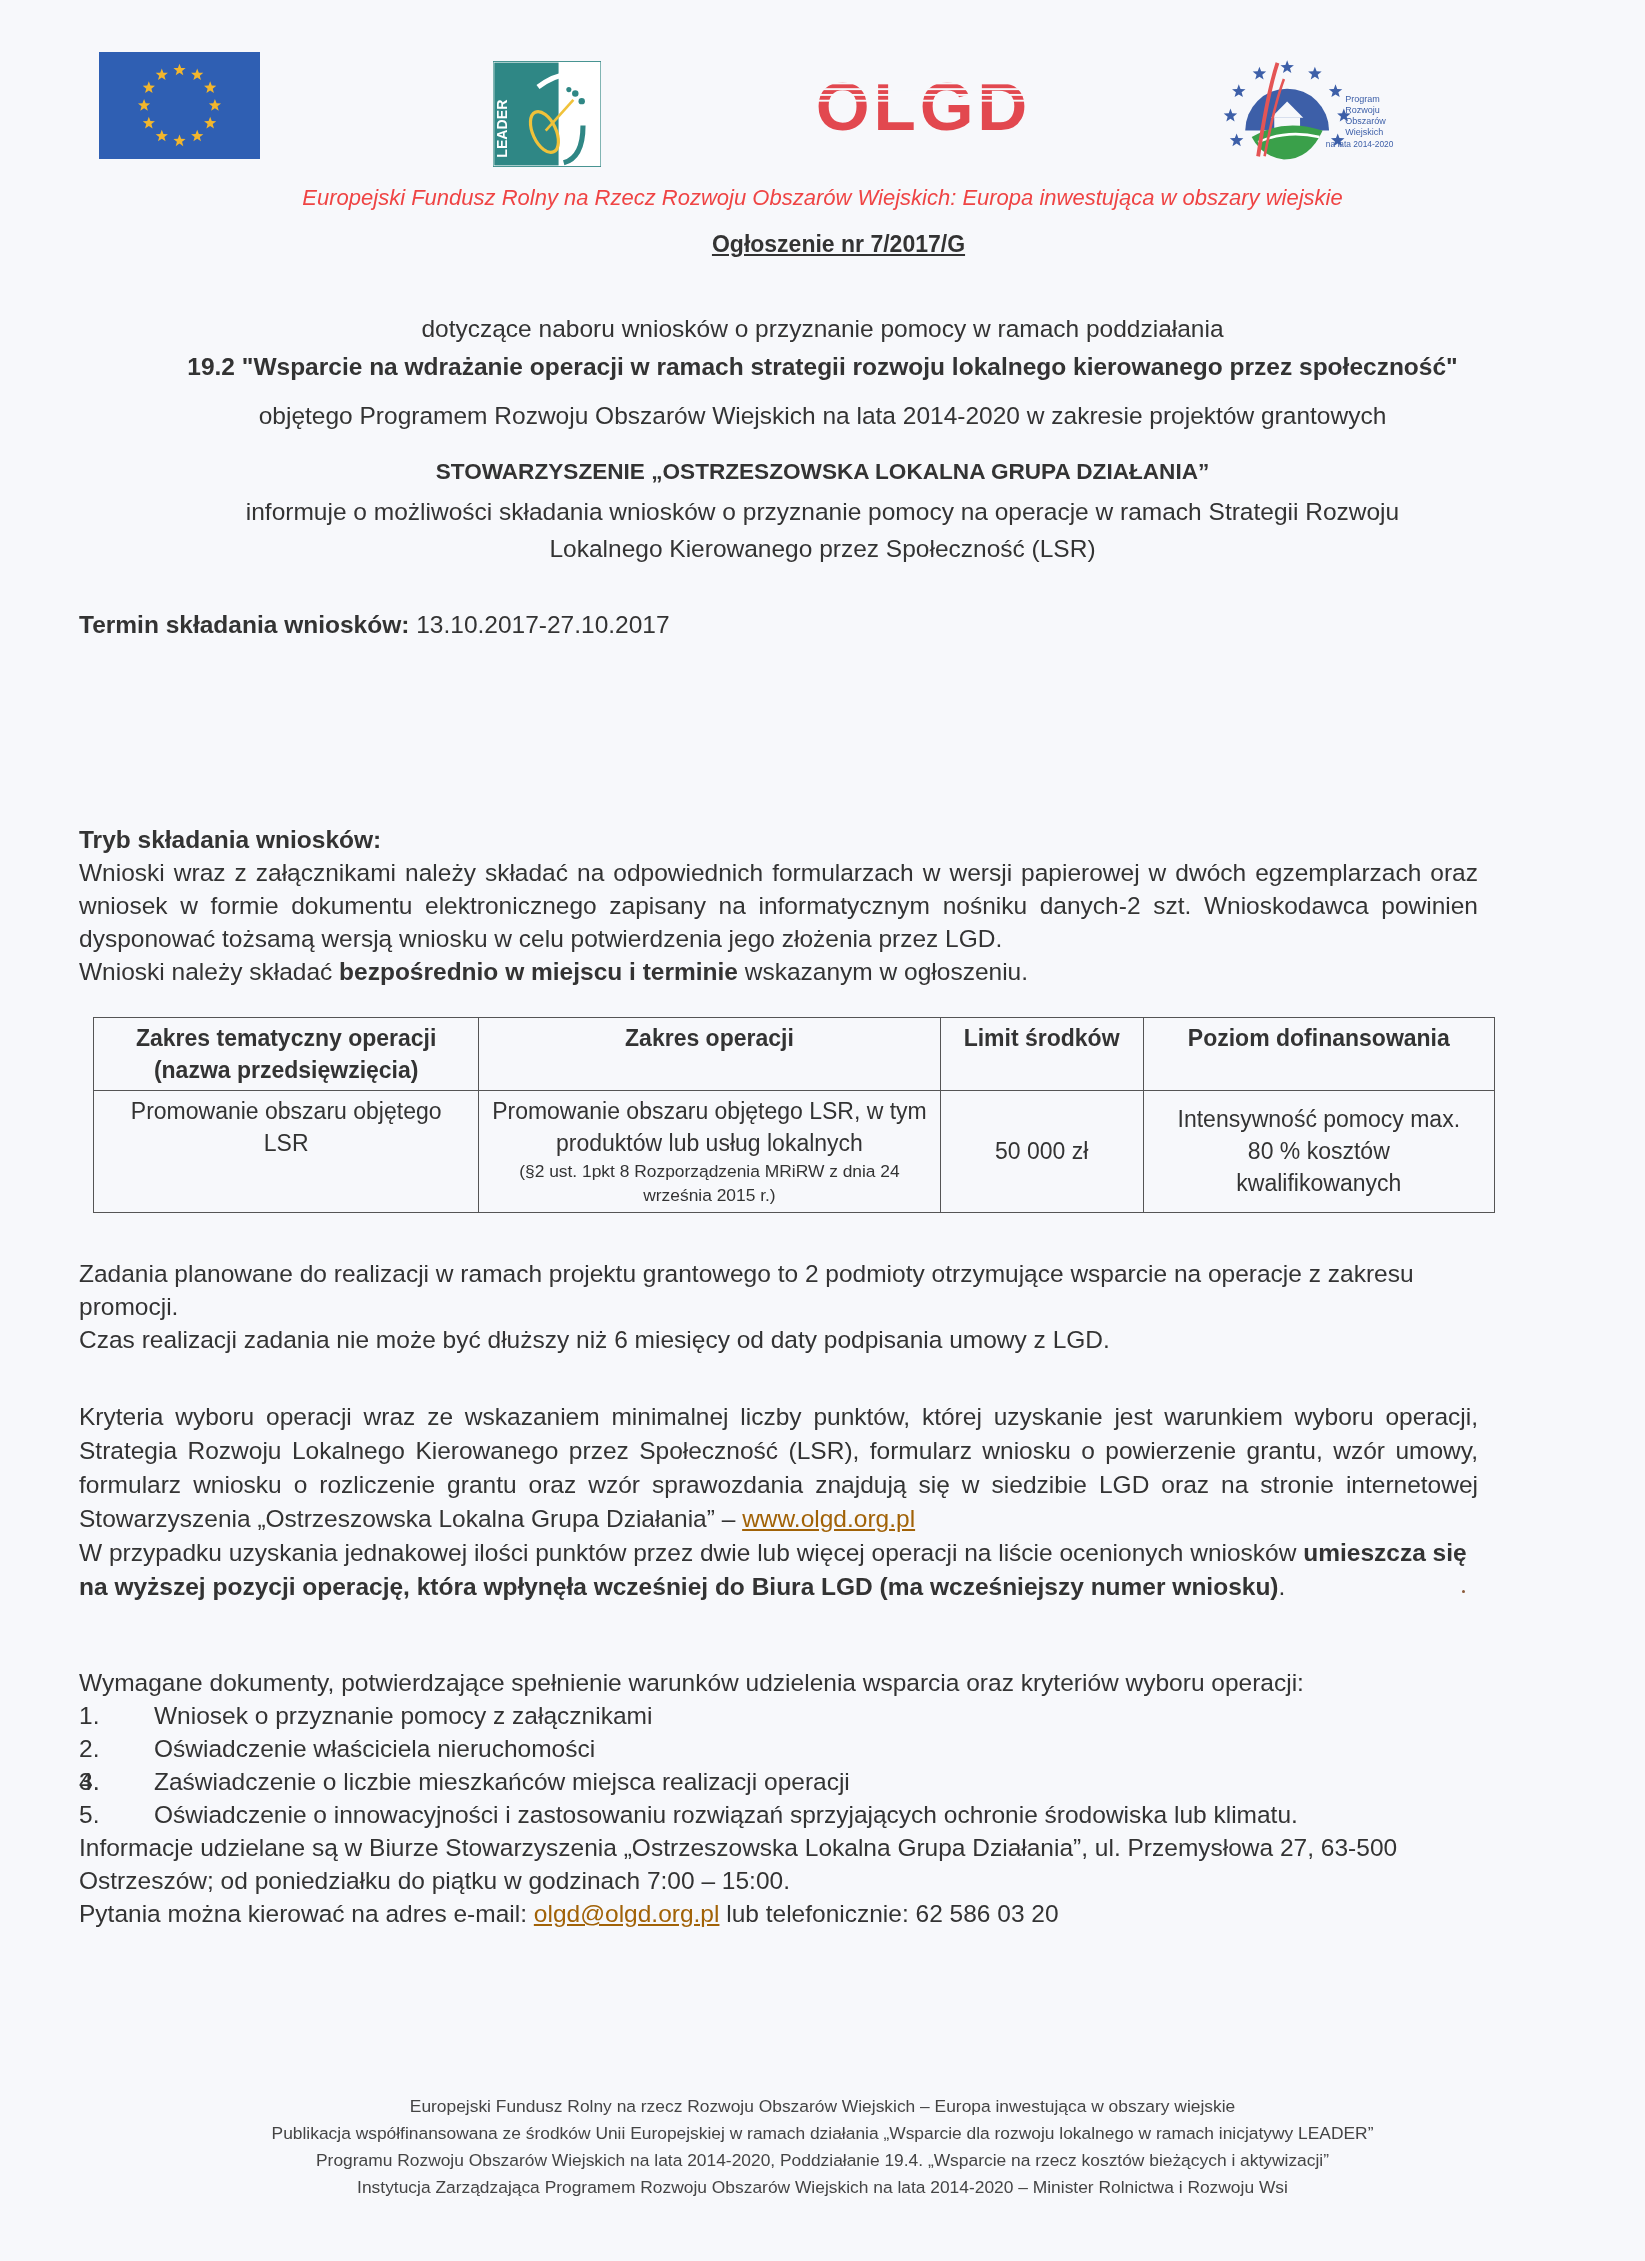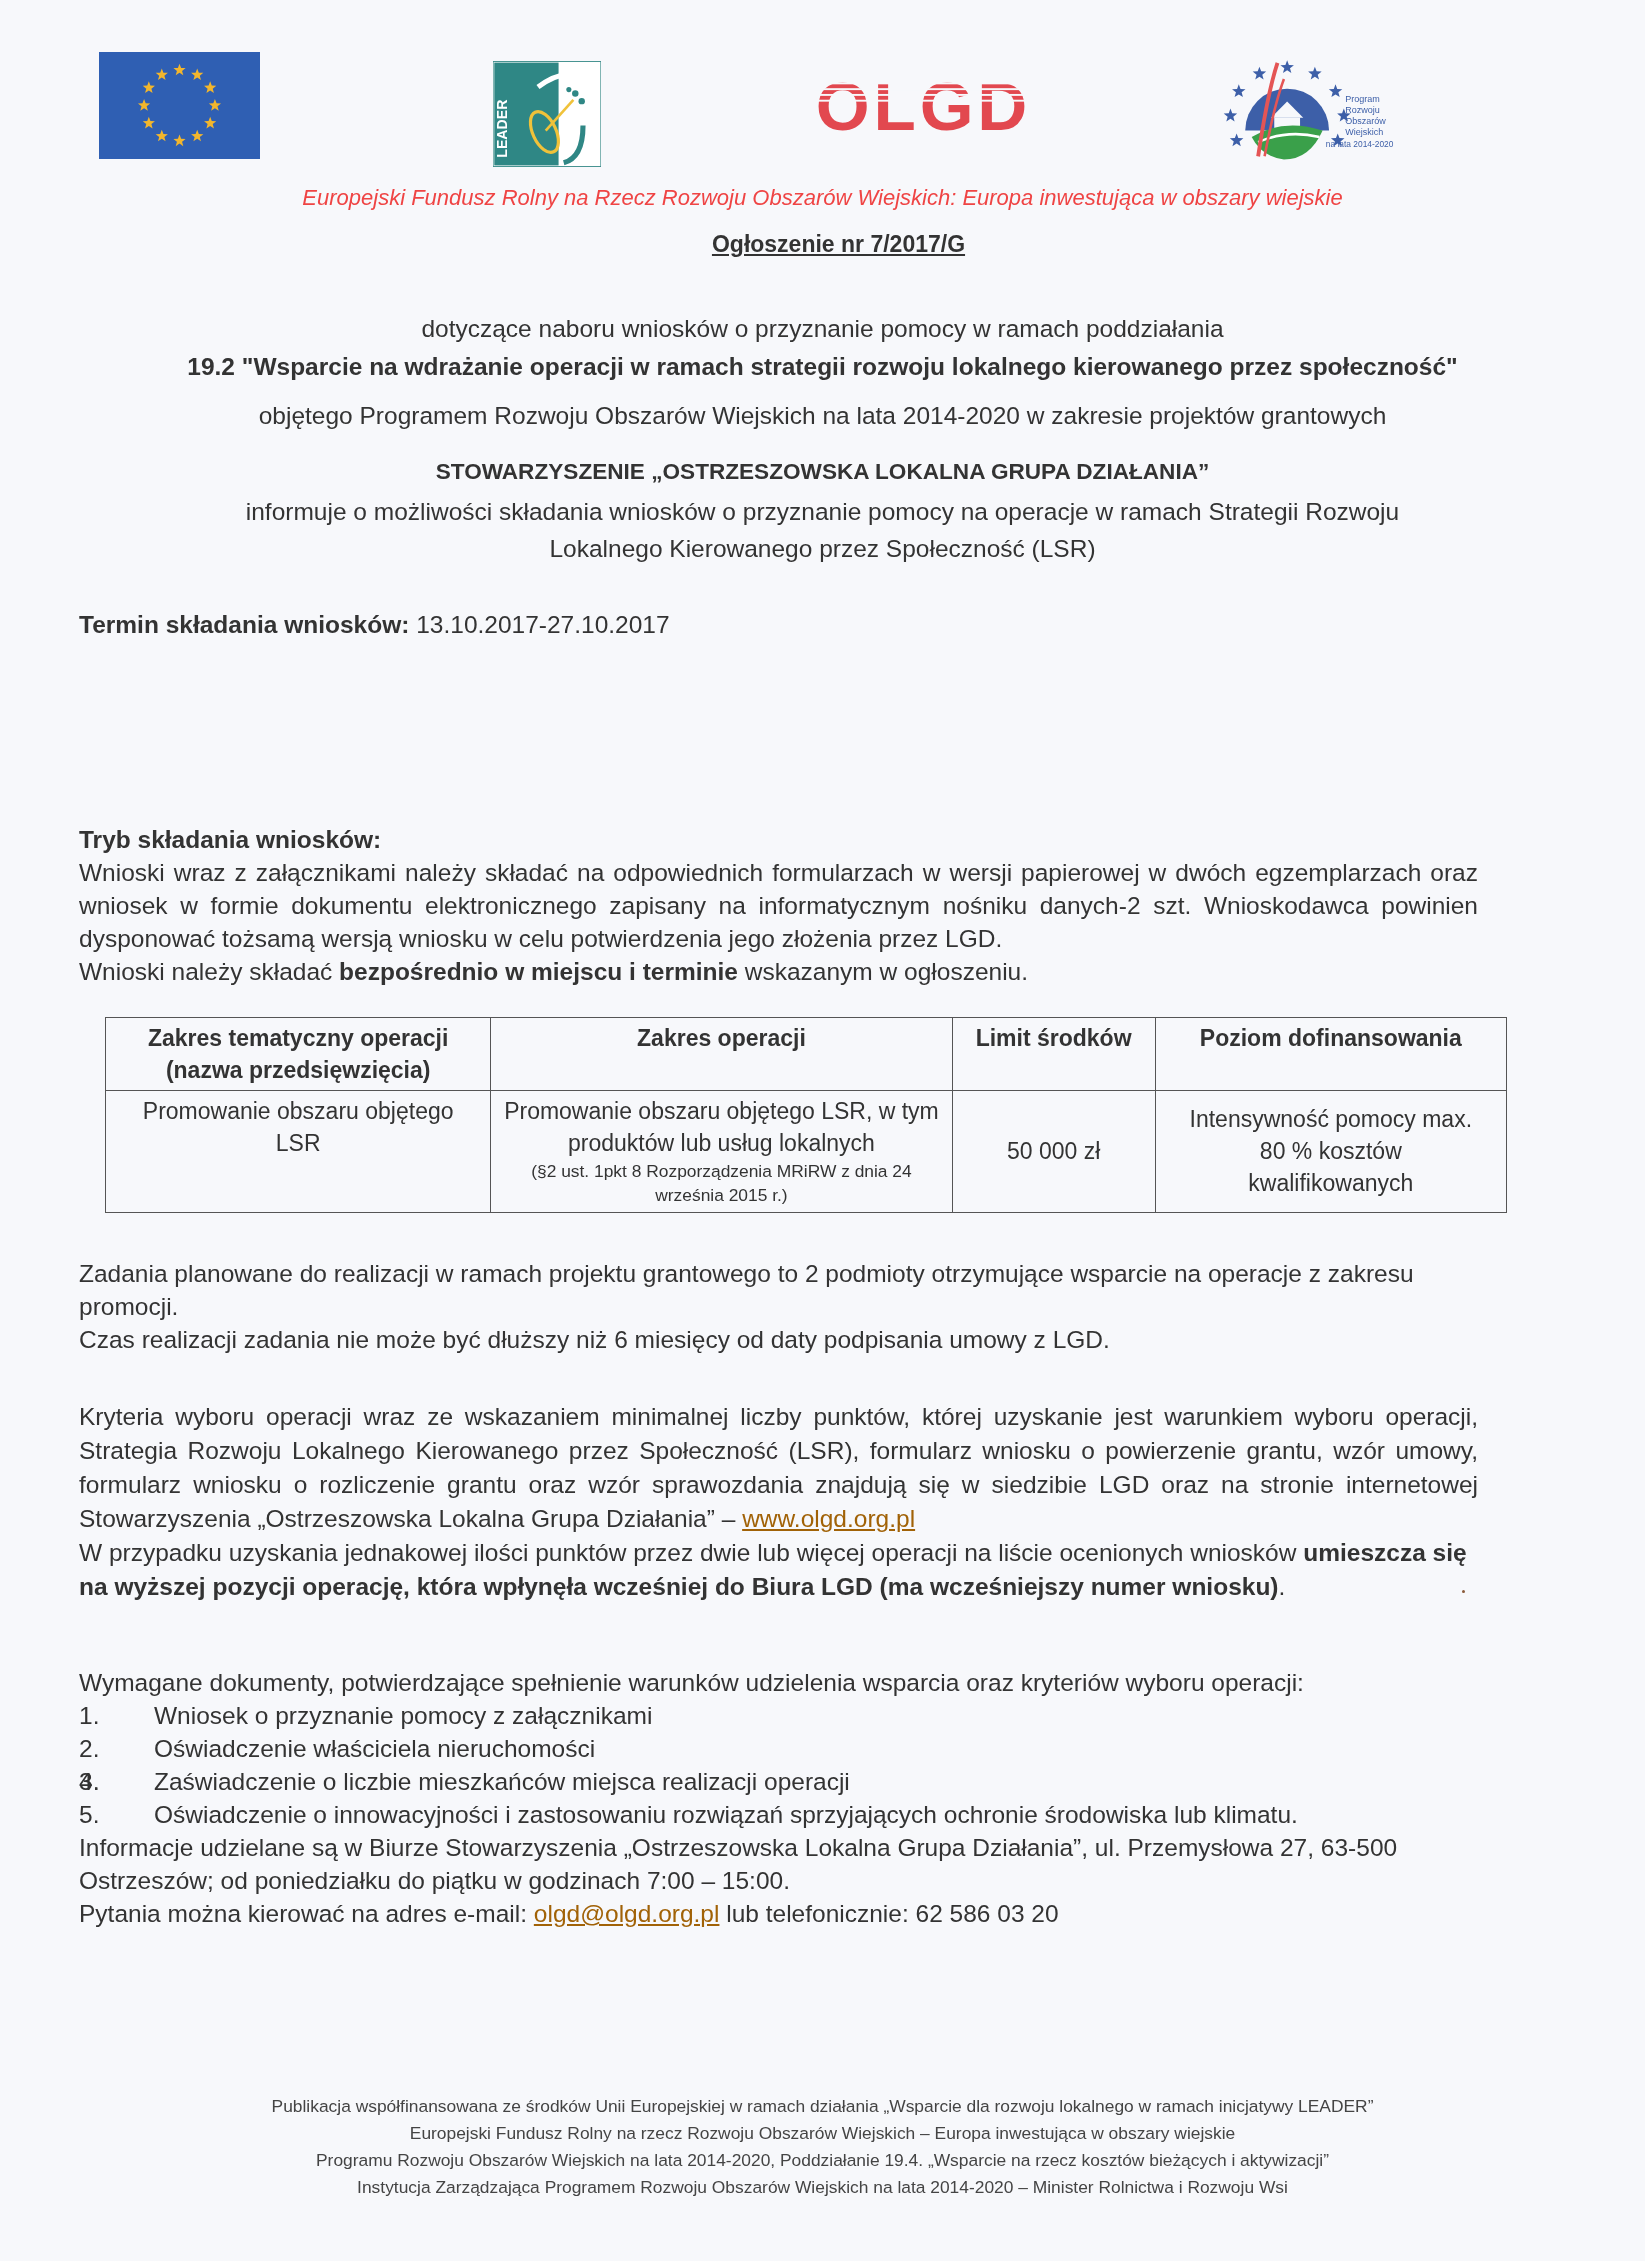--- a/index.html
+++ b/index.html
@@ -34,21 +34,21 @@
   }
   .bold { font-weight: bold; }
   .block {
     position: absolute; left: 79px; width: 1399px; font-size: 24.5px; line-height: 33px; color: #333;
   }
   .justify { text-align: justify; text-align-last: left; }
   .link { color: #a16207; text-decoration: underline; }
 
   table.grant {
     position: absolute; left: 93px; top: 1017px; width: 1402px;
-    border-collapse: collapse; font-size: 23px; color: #333; margin-left: 12px;
+    border-collapse: collapse; font-size: 23px; color: #333;
   }
   table.grant td, table.grant th {
     border: 1.9px solid #555; text-align: center; vertical-align: top; padding: 3.9px 6.4px; line-height: 32px;
   }
   table.grant th { font-weight: bold; height: 64px; }
   table.grant td.mid { vertical-align: middle; }
   .small { font-size: 17.4px; line-height: 24.5px; }
   .c1 { width: 375px; } .c2 { width: 453px; } .c3 { width: 191px; } .c4 { width: 340px; }
 
   ol.docs { list-style: none; margin: 0; padding: 0; }
@@ -207,21 +207,21 @@
       <li><span class="num">2.</span><span>Oświadczenie właściciela nieruchomości</span></li>
       <li><span class="num">3.</span></li>
       <li><span class="num">4.</span><span>Zaświadczenie o liczbie mieszkańców miejsca realizacji operacji</span></li>
       <li><span class="num">5.</span><span>Oświadczenie o innowacyjności i zastosowaniu rozwiązań sprzyjających ochronie środowiska lub klimatu.</span></li>
     </ol>
     <div>Informacje udzielane są w Biurze Stowarzyszenia „Ostrzeszowska Lokalna Grupa Działania”, ul. Przemysłowa 27, 63-500 Ostrzeszów; od poniedziałku do piątku w godzinach 7:00 – 15:00.</div>
     <div><span>Pytania można kierować na adres e-mail: </span><span class="link">olgd@olgd.org.pl</span><span> lub telefonicznie: 62 586 03 20</span></div>
   </div>
 
   <div class="footer">
+    <div>Europejski Fundusz Rolny na rzecz Rozwoju Obszarów Wiejskich – Europa inwestująca w obszary wiejskie</div>
     <div>Publikacja współfinansowana ze środków Unii Europejskiej w ramach działania „Wsparcie dla rozwoju lokalnego w ramach inicjatywy LEADER”</div>
-    <div>Europejski Fundusz Rolny na rzecz Rozwoju Obszarów Wiejskich – Europa inwestująca w obszary wiejskie</div>
     <div>Programu Rozwoju Obszarów Wiejskich na lata 2014-2020, Poddziałanie 19.4. „Wsparcie na rzecz kosztów bieżących i aktywizacji”</div>
     <div>Instytucja Zarządzająca Programem Rozwoju Obszarów Wiejskich na lata 2014-2020 – Minister Rolnictwa i Rozwoju Wsi</div>
   </div>
 
   <div class="speck" style="left:1462px; top:1590px;"></div>
 </div>
 
 
 </body></html>

